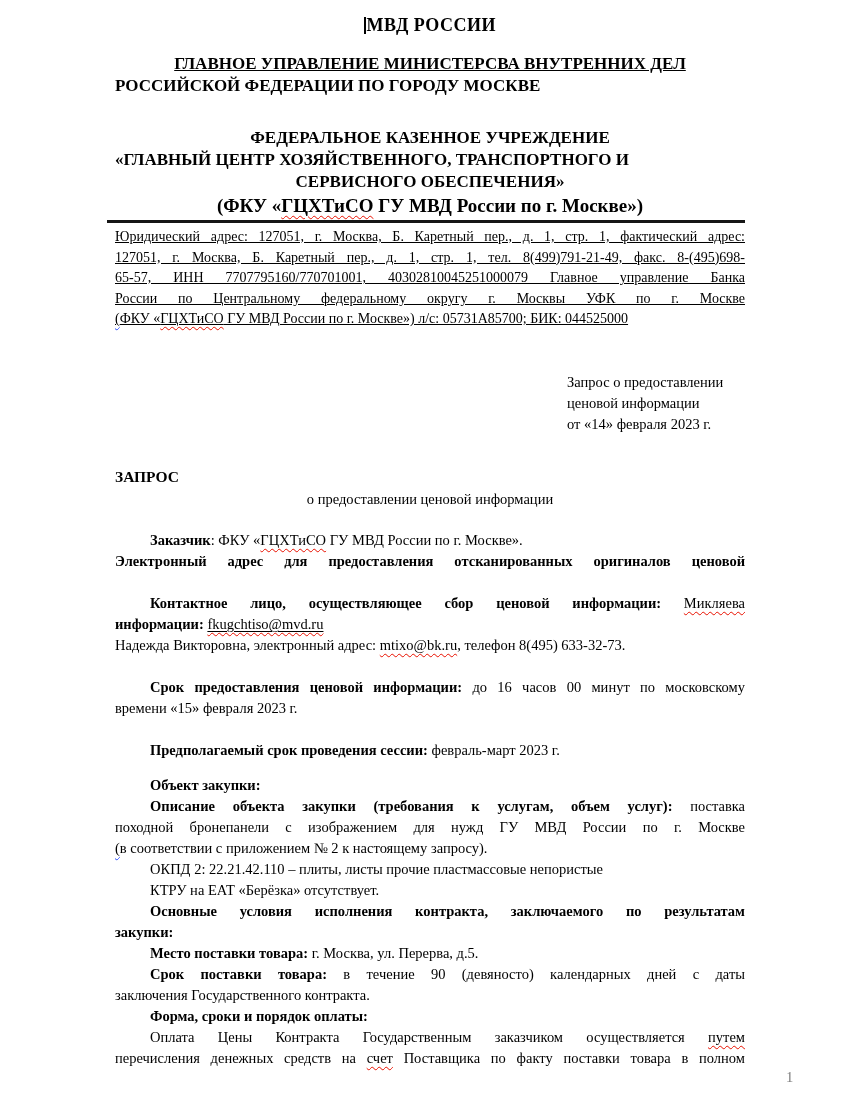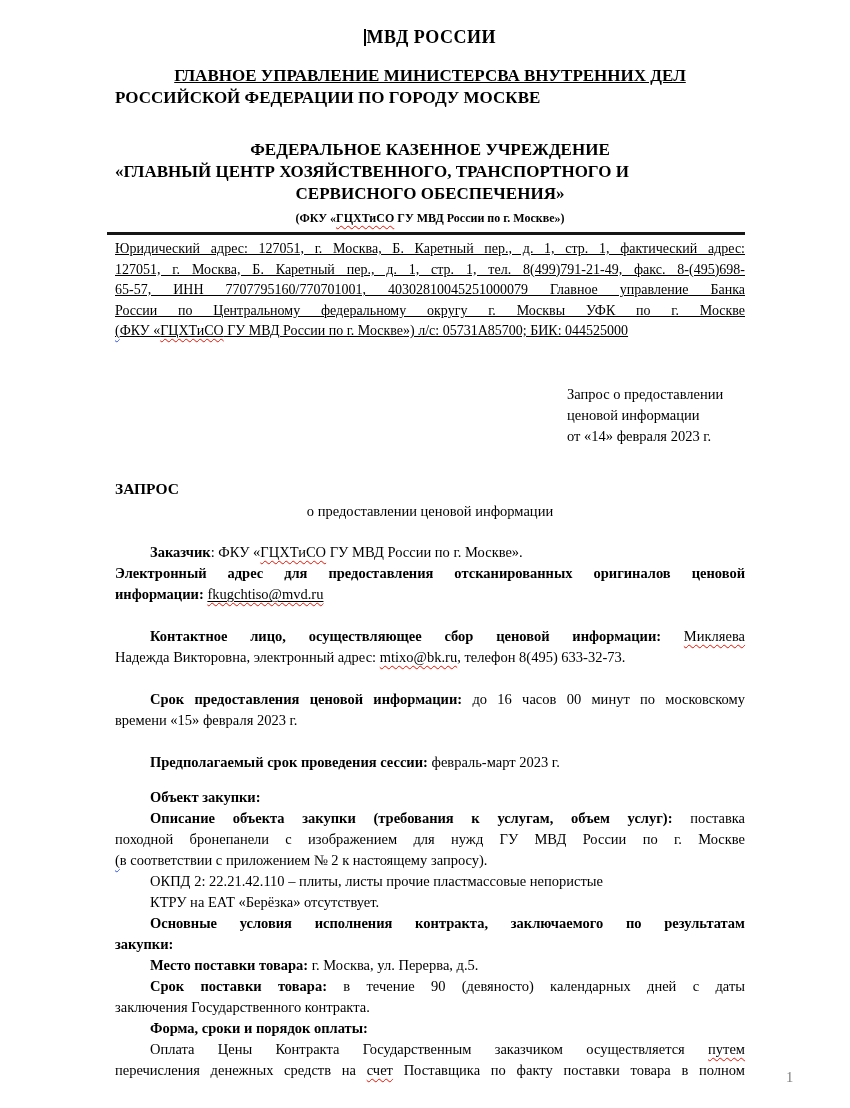--- a/index.html
+++ b/index.html
@@ -3,28 +3,28 @@
 <meta charset="utf-8">
 <style>
   * { margin:0; padding:0; box-sizing:border-box; }
   html,body { background:#ffffff; }
   .page {
     position:relative;
     width:850px; height:1108px;
     background:#ffffff;
     color:#000;
     font-family:"Liberation Serif","DejaVu Serif",serif;
-    padding:26px 105px 0 115px;
+    padding:14px 105px 0 115px;
     overflow:hidden;
   }
   .dl { font-size:14.5px; line-height:21px; text-align:left; }
   .dl.just { text-align:justify; text-align-last:justify; text-justify:inter-word; }
   .h18 { font-size:18px; line-height:22px; letter-spacing:0.5px; }
   .h17 { font-size:17px; line-height:22px; }
-  .h16 { font-size:12px; line-height:22px; }
+  .h16 { font-size:19px; line-height:22px; }
   .addr { font-size:14px; line-height:20.6px;text-decoration:underline; }
   .title { font-size:15.5px; line-height:22px; }
   .b { font-weight:bold; }
   .wavy-red {
     text-decoration-line:underline;
     text-decoration-style:wavy;
     text-decoration-color:#e90f00;
     text-decoration-thickness:1px;
     text-underline-offset:3px;
   }
@@ -70,22 +70,22 @@
       <div class="dl addr just"><span>65-57, ИНН 7707795160/770701001, 40302810045251000079 Главное управление Банка</span></div>
       <div class="dl addr just"><span>России по Центральному федеральному округу г. Москвы УФК по г. Москве</span></div>
       <div class="dl addr"><span class="wavy-blue">(</span><span>ФКУ «</span><span class="wavy-red">ГЦХТиСО</span><span> ГУ МВД России по г. Москве») л/с: 05731А85700; БИК: 044525000</span></div>
       <div class="dl" style="margin-top: 42px; padding-left: 452px;"><span>Запрос о предоставлении</span></div>
       <div class="dl" style="padding-left: 452px;"><span>ценовой информации</span></div>
       <div class="dl" style="padding-left: 452px;"><span>от «14» февраля 2023 г.</span></div>
       <div class="dl title" style="margin-top: 31px; text-align: left;"><span class="b">ЗАПРОС</span></div>
       <div class="dl" style="margin-top: 1px; text-align: center;"><span>о предоставлении ценовой информации</span></div>
       <div class="dl" style="margin-top: 20px; text-indent: 35px;"><span class="b">Заказчик</span><span>: ФКУ «</span><span class="wavy-red">ГЦХТиСО</span><span> ГУ МВД России по г. Москве».</span></div>
       <div class="dl just"><span class="b">Электронный адрес для предоставления отсканированных оригиналов ценовой</span></div>
+      <div class="dl just" style="margin-top: 21px; text-indent: 35px;"><span class="b">Контактное лицо, осуществляющее сбор ценовой информации: </span><span class="wavy-red">Микляева</span></div>
       <div class="dl"><span class="b">информации: </span><span class="wavy-red"><span class="ul-inner">fkugchtiso@mvd.ru</span></span></div>
-      <div class="dl just" style="margin-top: 21px; text-indent: 35px;"><span class="b">Контактное лицо, осуществляющее сбор ценовой информации: </span><span class="wavy-red">Микляева</span></div>
       <div class="dl"><span>Надежда Викторовна, электронный адрес: </span><span class="wavy-red">mtixo@bk.ru</span><span>, телефон 8(495) 633-32-73.</span></div>
       <div class="dl just" style="margin-top: 21px; text-indent: 35px;"><span class="b">Срок предоставления ценовой информации:</span><span> до 16 часов 00 минут по московскому</span></div>
       <div class="dl"><span>времени «15» февраля 2023 г.</span></div>
       <div class="dl" style="margin-top: 21px; text-indent: 35px;"><span class="b">Предполагаемый срок проведения сессии:</span><span> февраль-март 2023 г.</span></div>
       <div class="dl" style="margin-top: 14px; text-indent: 35px;"><span class="b">Объект закупки:</span></div>
       <div class="dl just" style="text-indent: 35px;"><span class="b">Описание объекта закупки (требования к услугам, объем услуг):</span><span> поставка</span></div>
       <div class="dl just"><span>походной бронепанели с изображением для нужд ГУ МВД России по г. Москве</span></div>
       <div class="dl"><span class="wavy-blue">(</span><span>в соответствии с приложением № 2 к настоящему запросу).</span></div>
       <div class="dl" style="text-indent: 35px;"><span>ОКПД 2: 22.21.42.110 – плиты, листы прочие пластмассовые непористые</span></div>
       <div class="dl" style="text-indent: 35px;"><span>КТРУ на ЕАТ «Берёзка» отсутствует.</span></div>

